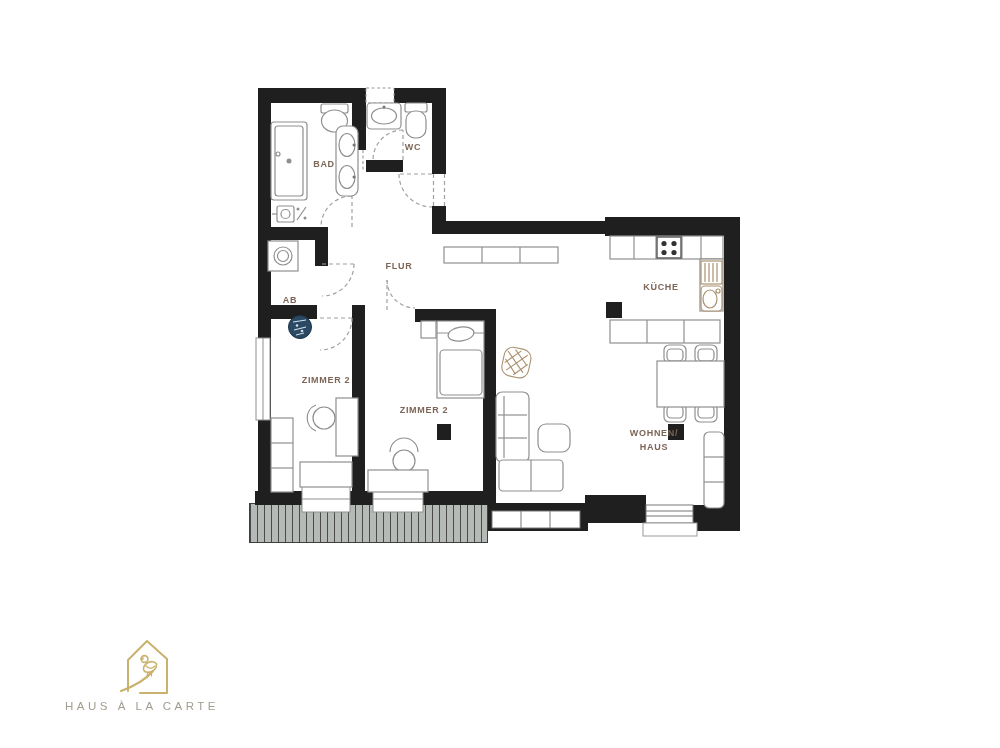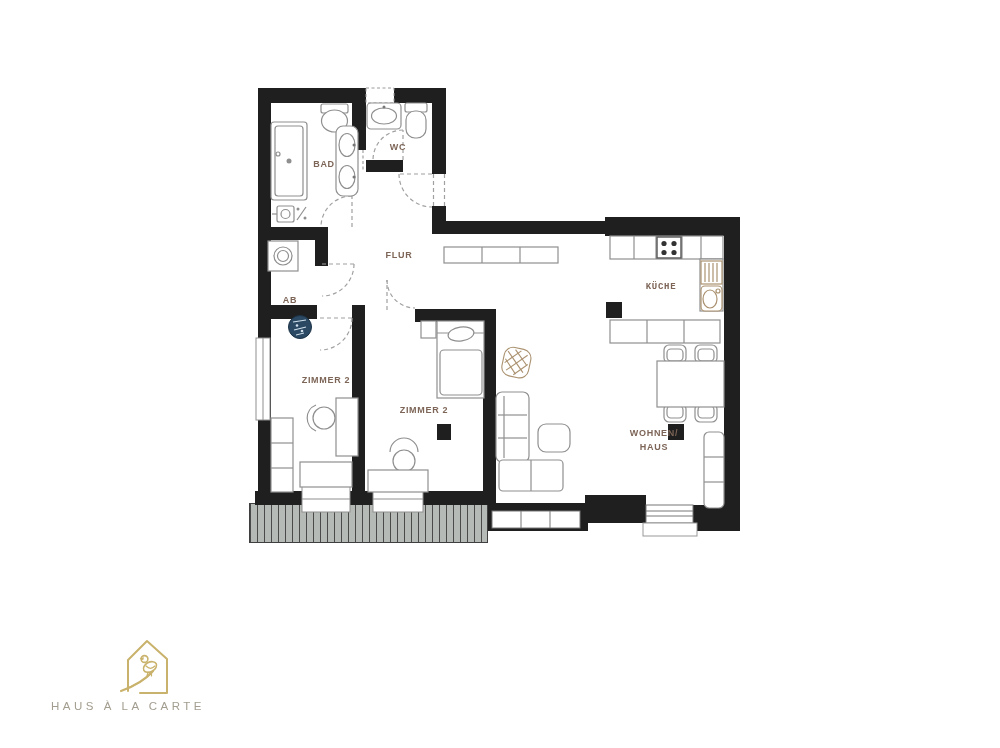--- a/index.html
+++ b/index.html
@@ -6,21 +6,21 @@
   #stage{position:relative;width:1000px;height:748px;background:#fff;overflow:hidden;
          font-family:"Liberation Sans",sans-serif;}
   #plan-svg{position:absolute;left:0;top:0;}
   #balcony{position:absolute;left:249px;top:503px;width:239px;height:40px;
     background:repeating-linear-gradient(90deg,#4a4a4a 0px,#4a4a4a 1.4px,#b6bab6 1.4px,#b6bab6 7px);
     border:1px solid #3f3f3f;box-sizing:border-box;}
   .room-label{position:absolute;transform:translate(-50%,-50%);
     font-weight:bold;font-size:9px;letter-spacing:.7px;color:#7d6557;
     white-space:nowrap;text-align:center;}
   .room-label.two-line{line-height:14px;}
-  #logo-text{position:absolute;left:128px;top:700px;transform:translateX(-50%);
+  #logo-text{position:absolute;left:142px;top:700px;transform:translateX(-50%);
     font-size:11.5px;letter-spacing:3.5px;color:#a39d8f;white-space:nowrap;}
 </style>
 </head>
 <body>
 
 <div id="stage">
 
   <div id="balcony"></div>
 
   <svg id="plan-svg" width="1000" height="748" viewBox="0 0 1000 748">
@@ -299,26 +299,26 @@
       <ellipse cx="150" cy="667" rx="7" ry="4.8" transform="rotate(-28 150 667)" stroke-width="1.6"></ellipse>
       <circle cx="144.5" cy="659" r="3.4" stroke-width="1.6"></circle>
       <path d="M 139.5,658.5 L 144,657.2 L 143.2,660.2 Z" fill="#c9b26b" stroke="none"></path>
       <path d="M 146,666 C 149,669 152,669 155,666" stroke-width="1.2"></path>
       <line x1="148" y1="672" x2="147" y2="676" stroke-width="1.2"></line>
       <line x1="151.5" y1="671.5" x2="151.5" y2="676" stroke-width="1.2"></line>
     </g>
   </svg>
 
   <div class="room-label" style="left:324px;top:164px;">BAD</div>
-  <div class="room-label" style="left:398px;top:147px;">WC</div>
-  <div class="room-label" style="left:399px;top:255px;">FLUR</div>
+  <div class="room-label" style="left:413px;top:147px;">WC</div>
+  <div class="room-label" style="left:399px;top:266px;">FLUR</div>
   <div class="room-label" style="left:290px;top:300px;">AB</div>
   <div class="room-label" style="left:326px;top:380px;">ZIMMER 2</div>
   <div class="room-label" style="left:424px;top:410px;">ZIMMER 2</div>
-  <div class="room-label" style="left:661px;top:287px;font-family:Liberation Mono, monospace;">KÜCHE</div>
+  <div class="room-label" style="left:661px;top:287px;">KÜCHE</div>
   <div class="room-label two-line" style="left:654px;top:440px;">
     <div>WOHNEN/</div>
     <div>HAUS</div>
   </div>
 
   <div id="logo-text">HAUS À LA CARTE</div>
 
 </div>
 
 </body></html>

